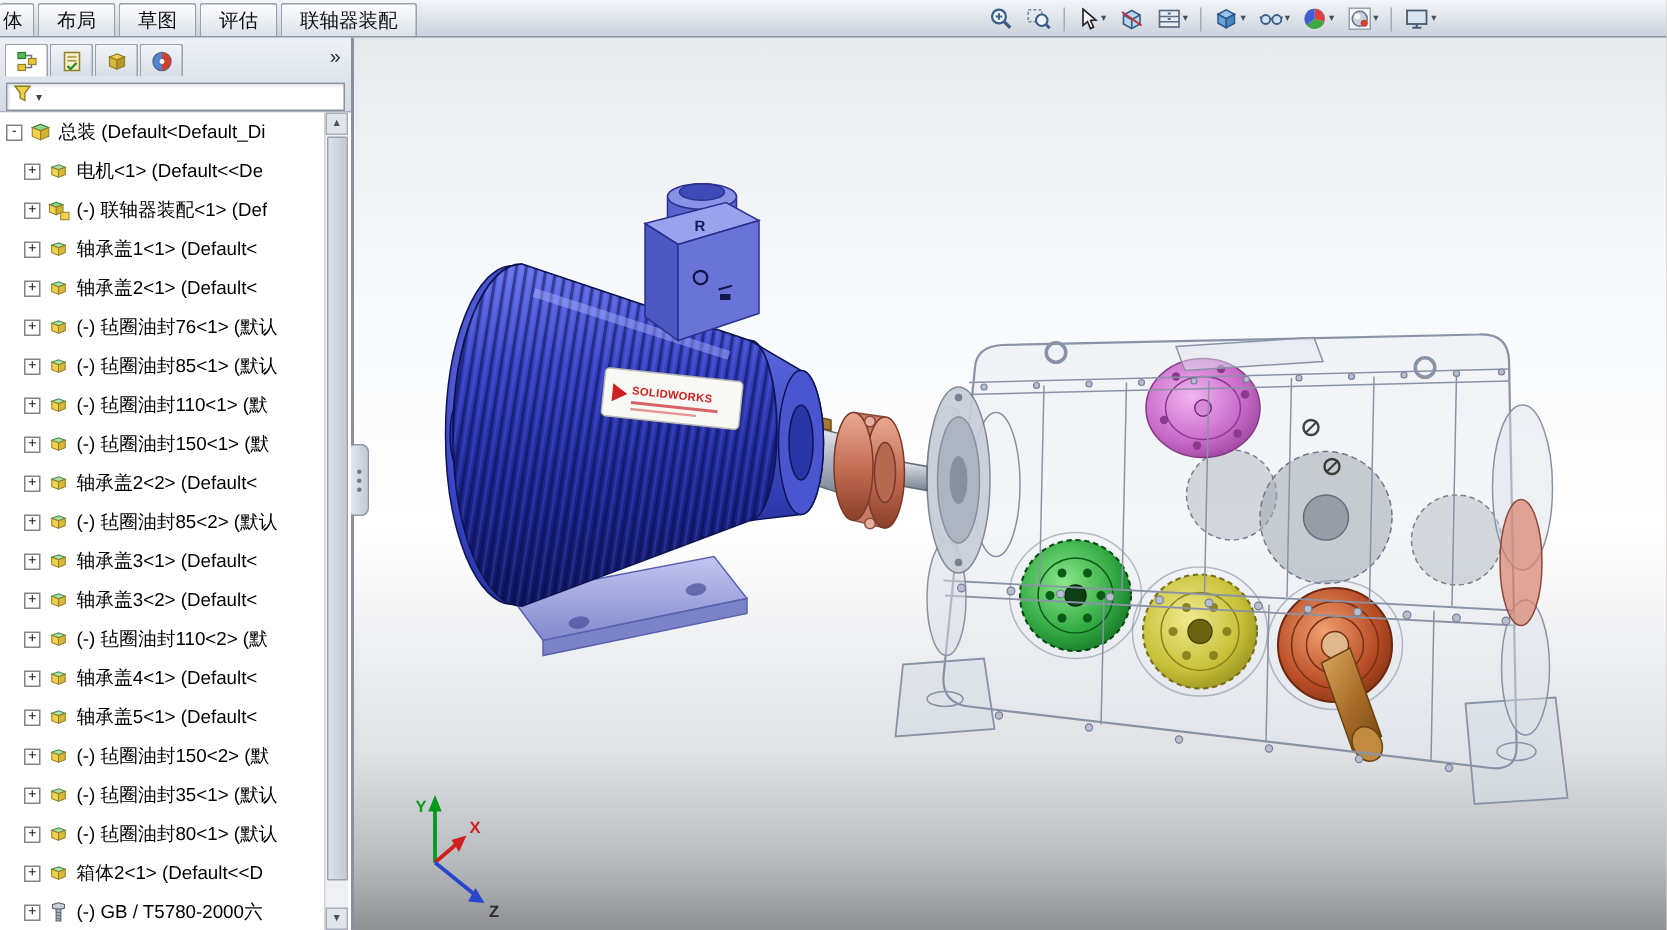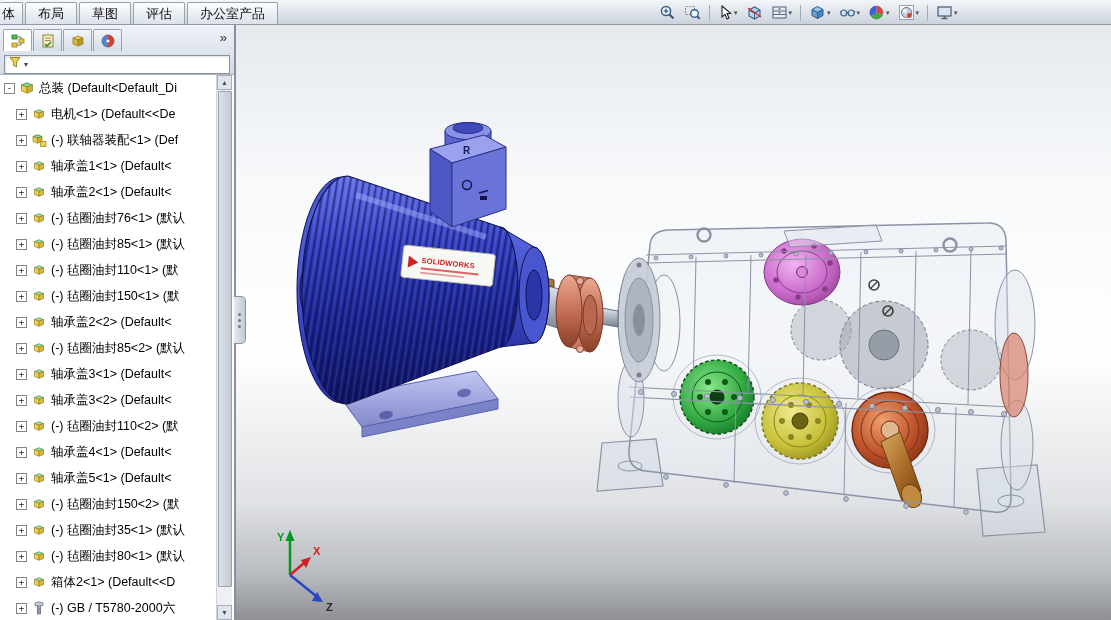--- a/index.html
+++ b/index.html
@@ -81,21 +81,21 @@
 </style>
 </head>
 <body>
 
 <div class="ribbon">
   <div class="rtabs" id="ribbon-tabs">
       <div class="rtab rtab-first">体</div>
       <div class="rtab">布局</div>
       <div class="rtab">草图</div>
       <div class="rtab">评估</div>
-      <div class="rtab">办公室产品</div>
+      <div class="rtab">联轴器装配</div>
     </div>
   <div class="view-toolbar" id="view-toolbar">
       <span class="vt-item">
         <svg width="17" height="17" viewBox="0 0 17 17">
           <circle cx="7" cy="7" r="4.6" fill="#eef4fb" stroke="#3c5e86" stroke-width="1.5"></circle>
           <line x1="10.4" y1="10.4" x2="14.5" y2="14.5" stroke="#3c5e86" stroke-width="2.2"></line>
           <line x1="4.8" y1="7" x2="9.2" y2="7" stroke="#3c5e86" stroke-width="1.3"></line>
           <line x1="7" y1="4.8" x2="7" y2="9.2" stroke="#3c5e86" stroke-width="1.3"></line>
         </svg>
       </span>

